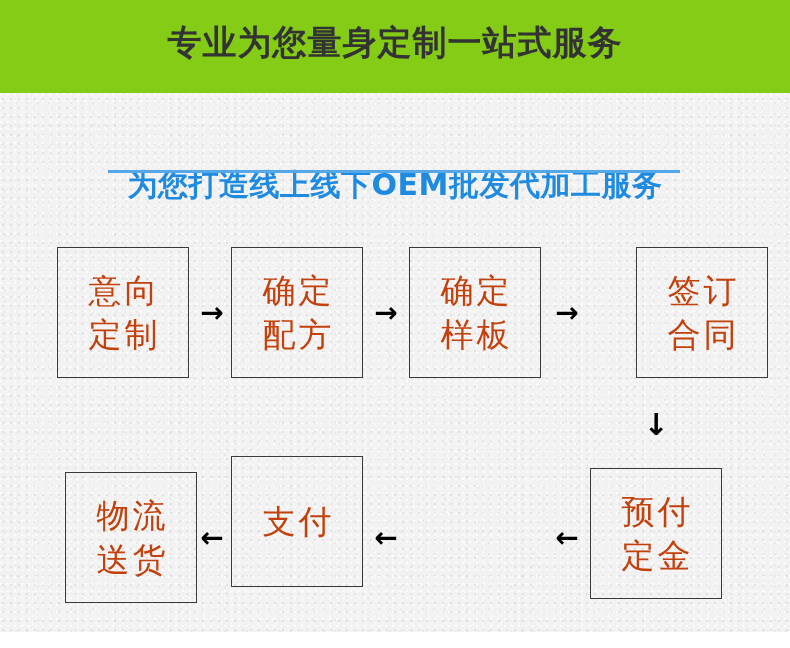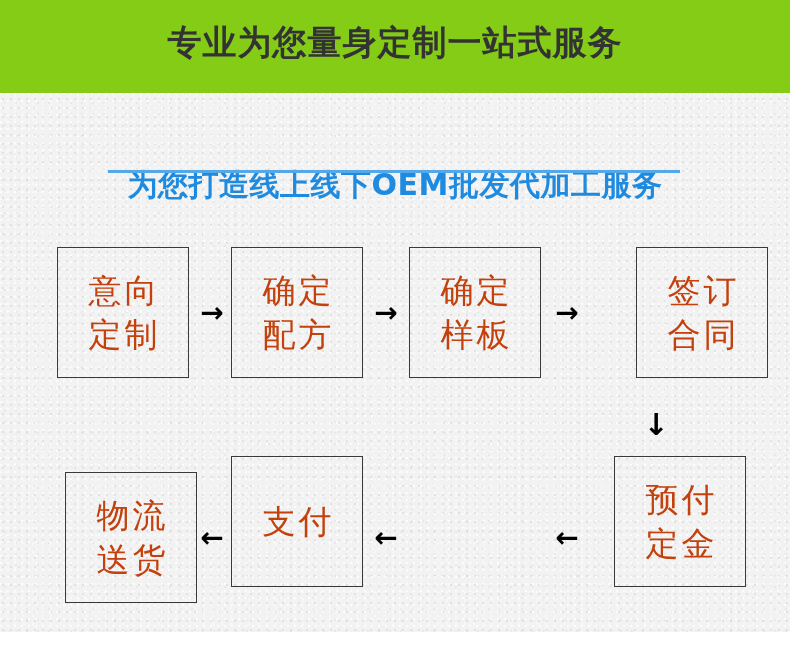--- a/index.html
+++ b/index.html
@@ -136,21 +136,21 @@
   #r1a1 { left: 366px; top: 296px; }
   #r1a2 { left: 547px; top: 296px; }
 
   
   #vda { left: 639px; top: 405px; }
 
   
   #r2b0 { left: 57px;  top: 472px; margin-left: 8px; }
   #r2b1 { left: 231px; top: 456px; }
   #r2b2 { left: 409px; top: 472px; }
-  #r2b3 { left: 590px; top: 456px; margin-left: 24px; }
+  #r2b3 { left: 590px; top: 468px; }
   
   #r2a0 { left: 192px; top: 521px; }
   #r2a1 { left: 366px; top: 521px; }
   #r2a2 { left: 547px; top: 521px; }
 </style>
 </head>
 <body>
 
 <div id="page">
 

